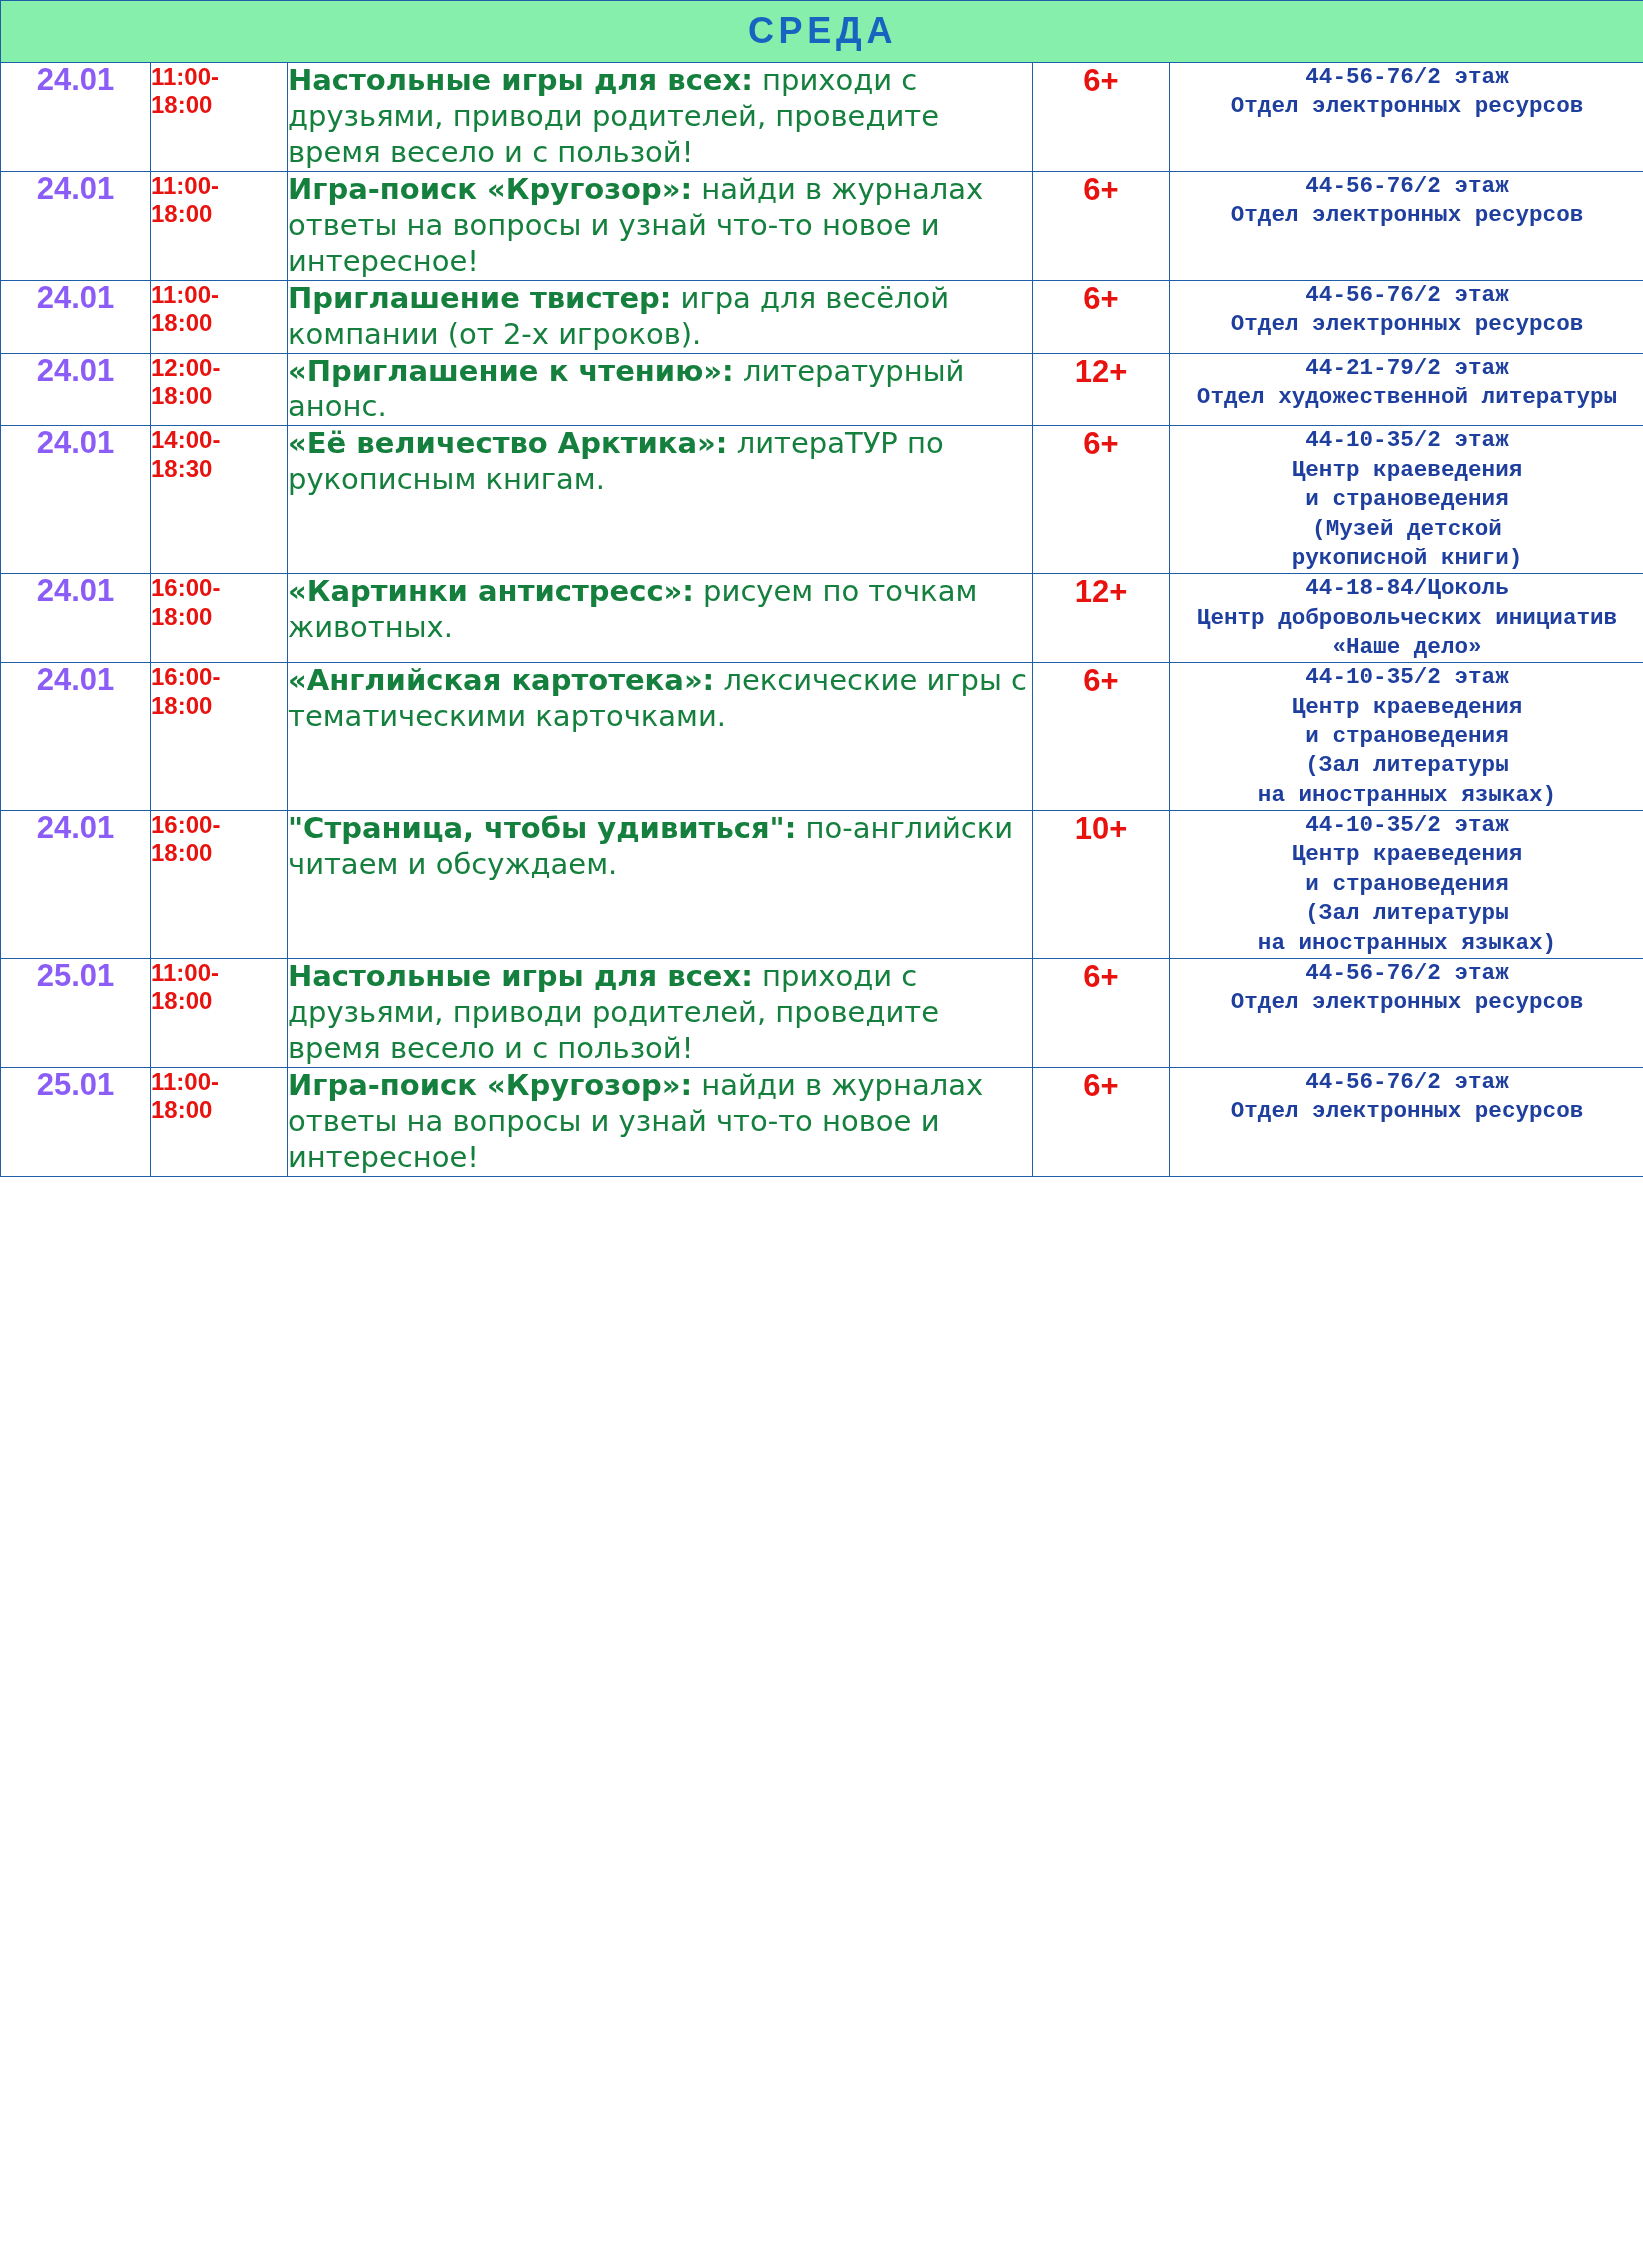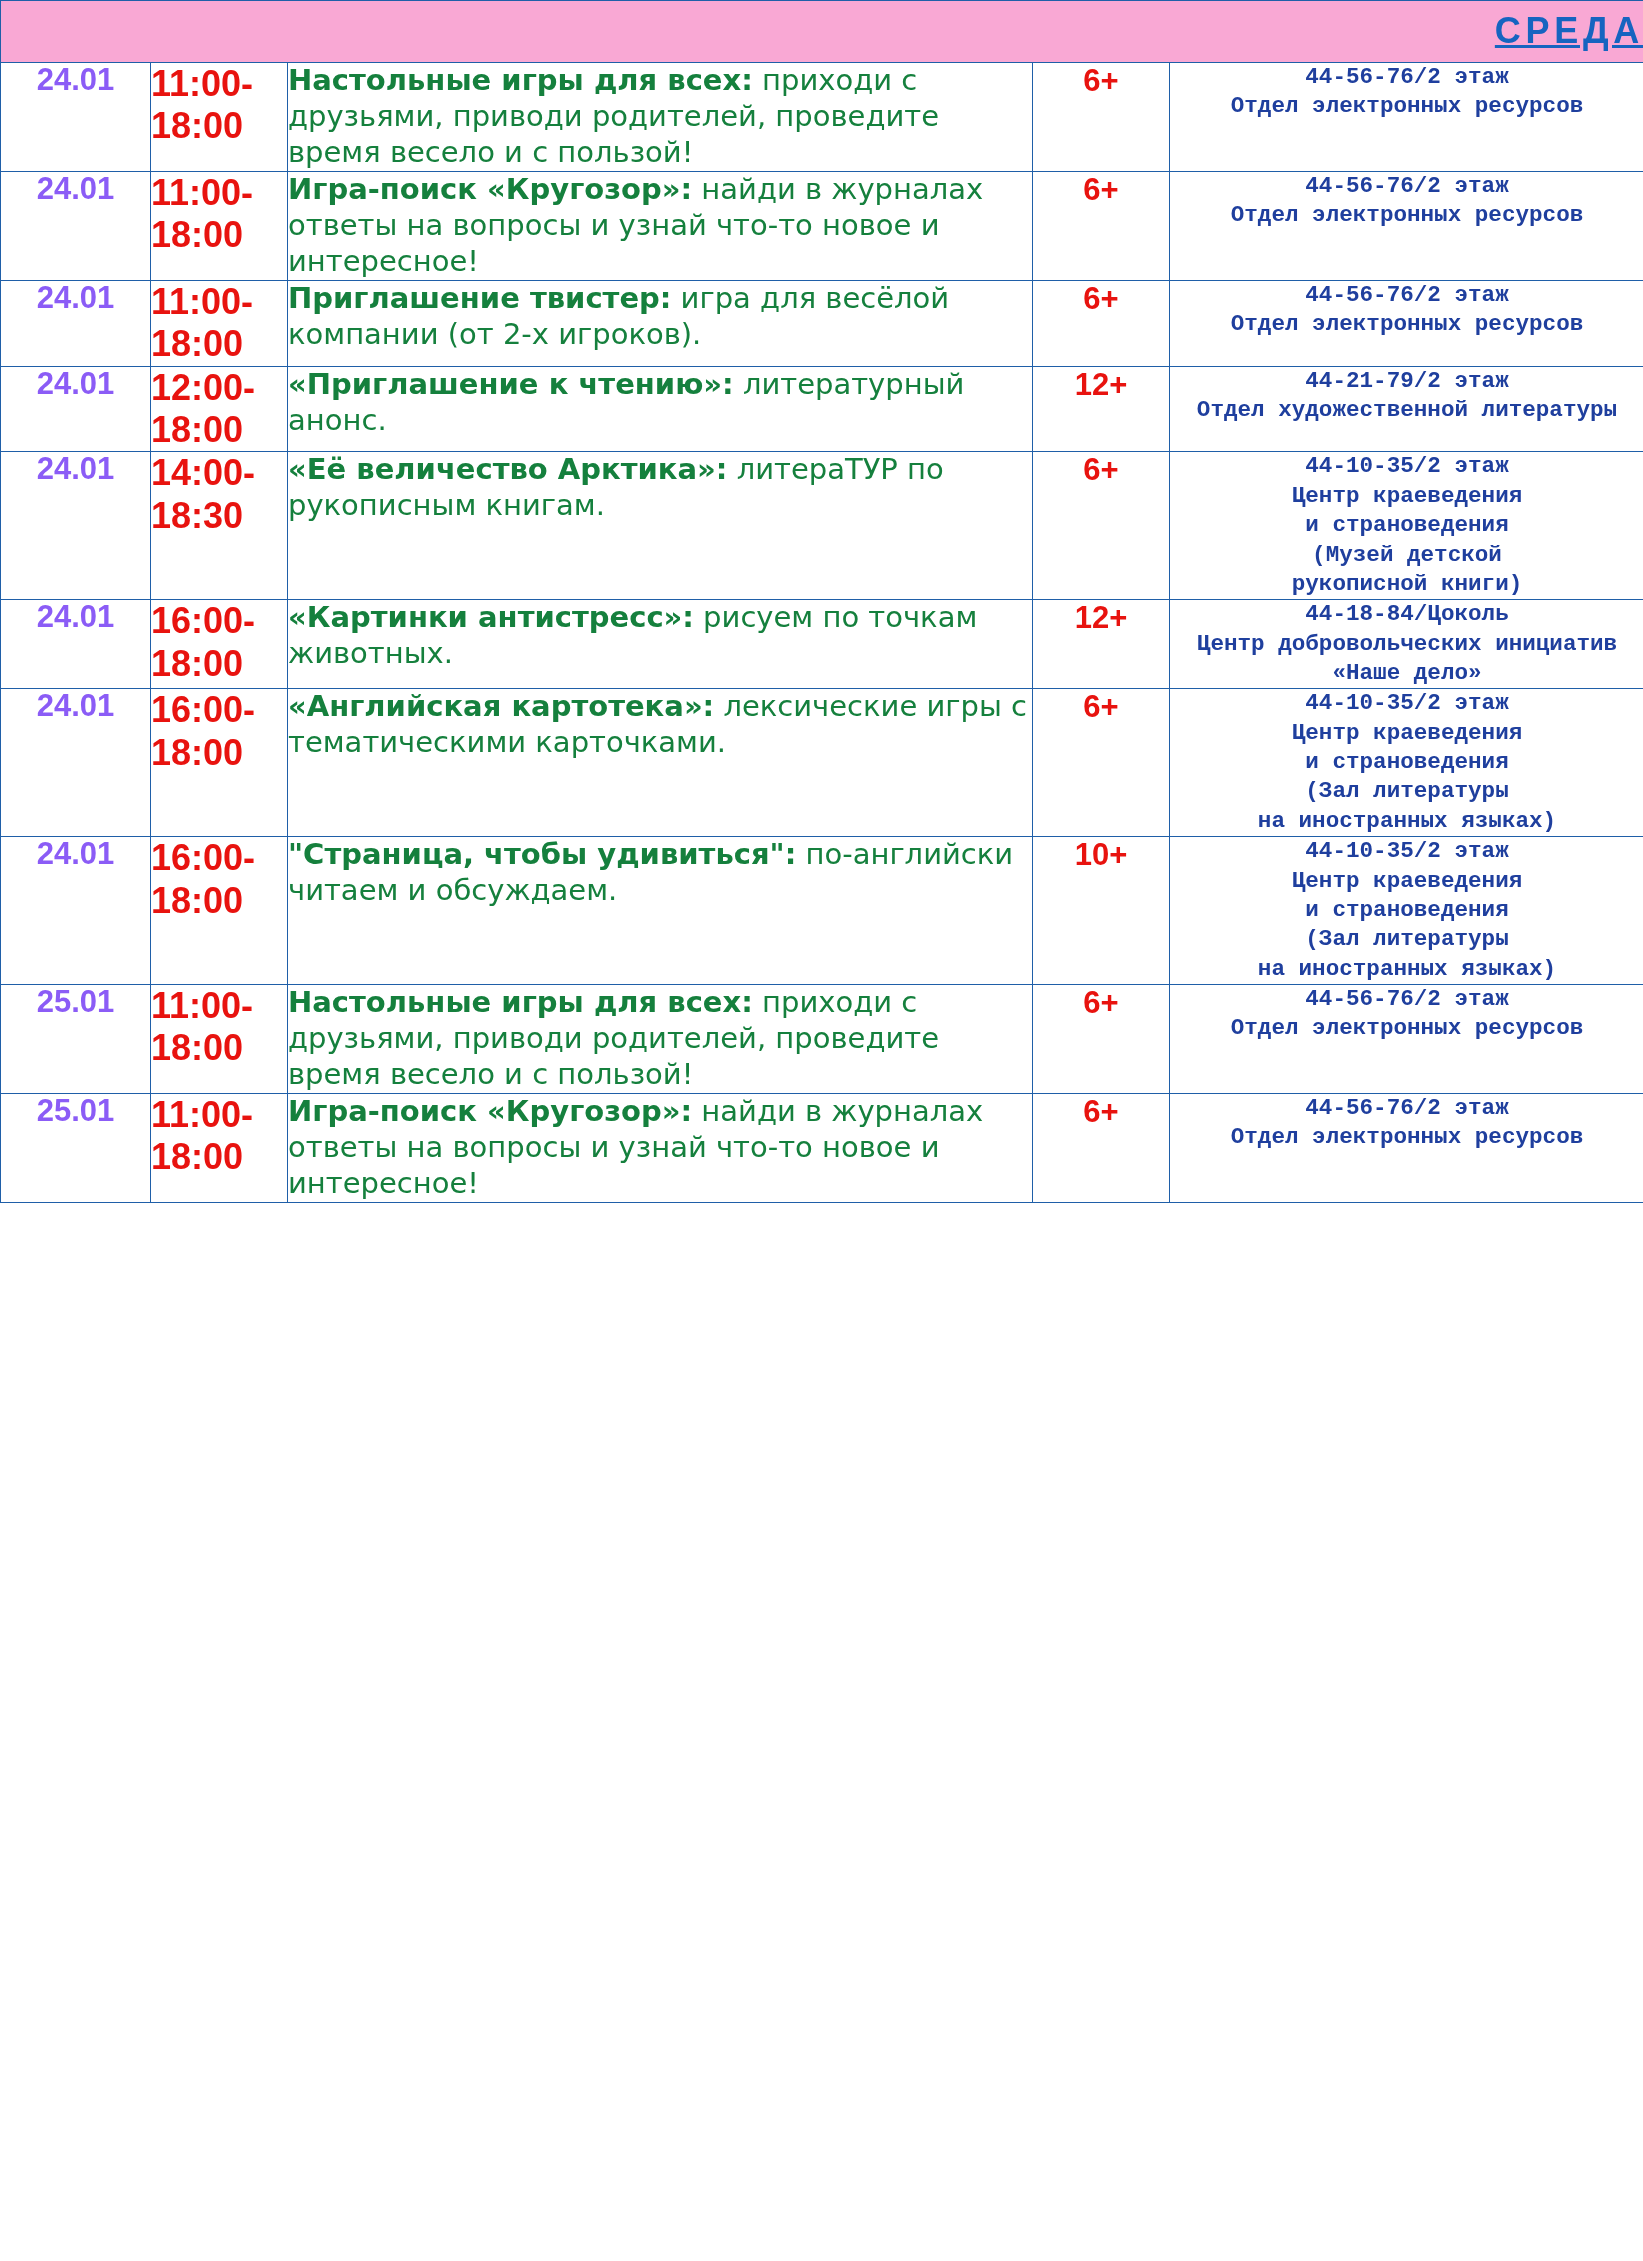--- a/index.html
+++ b/index.html
@@ -22,43 +22,42 @@
     padding: 0;
   }
   
   col.c-date  { width: 150px; }
   col.c-time  { width: 137px; }
   col.c-event { width: 745px; }
   col.c-age   { width: 137px; }
   col.c-place { width: 475px; }
 
   .day-header td {
-    background: #f9a8d4;
-    text-align: right;
+    background: #86efac;
+    text-align: center;
     color: #1664c0;
     font-weight: bold;
     font-size: 36px;
     letter-spacing: 4.7px;
     padding: 8.5px 0 10.4px 0;
     border: 1.4px solid #1f5fa8;
-    text-decoration: underline;
   }
 
   .cell-date {
     color: #8b5cf6;
     font-weight: bold;
     font-size: 31px;
     text-align: center;
     padding: 17px 0 0 0;
     line-height: 1.1;
   }
   .cell-time {
     color: #e8130f;
     font-weight: bold;
-    font-size: 36px;
+    font-size: 24px;
     text-align: left;
     padding: 18px 0 0 12.3px;
     line-height: 1.18;
     white-space: pre-line;
   }
   .cell-event {
     font-size: 29px;
     color: #15803d;
     padding: 14px 9.4px 12.3px 12.3px;
     line-height: 1.24;

